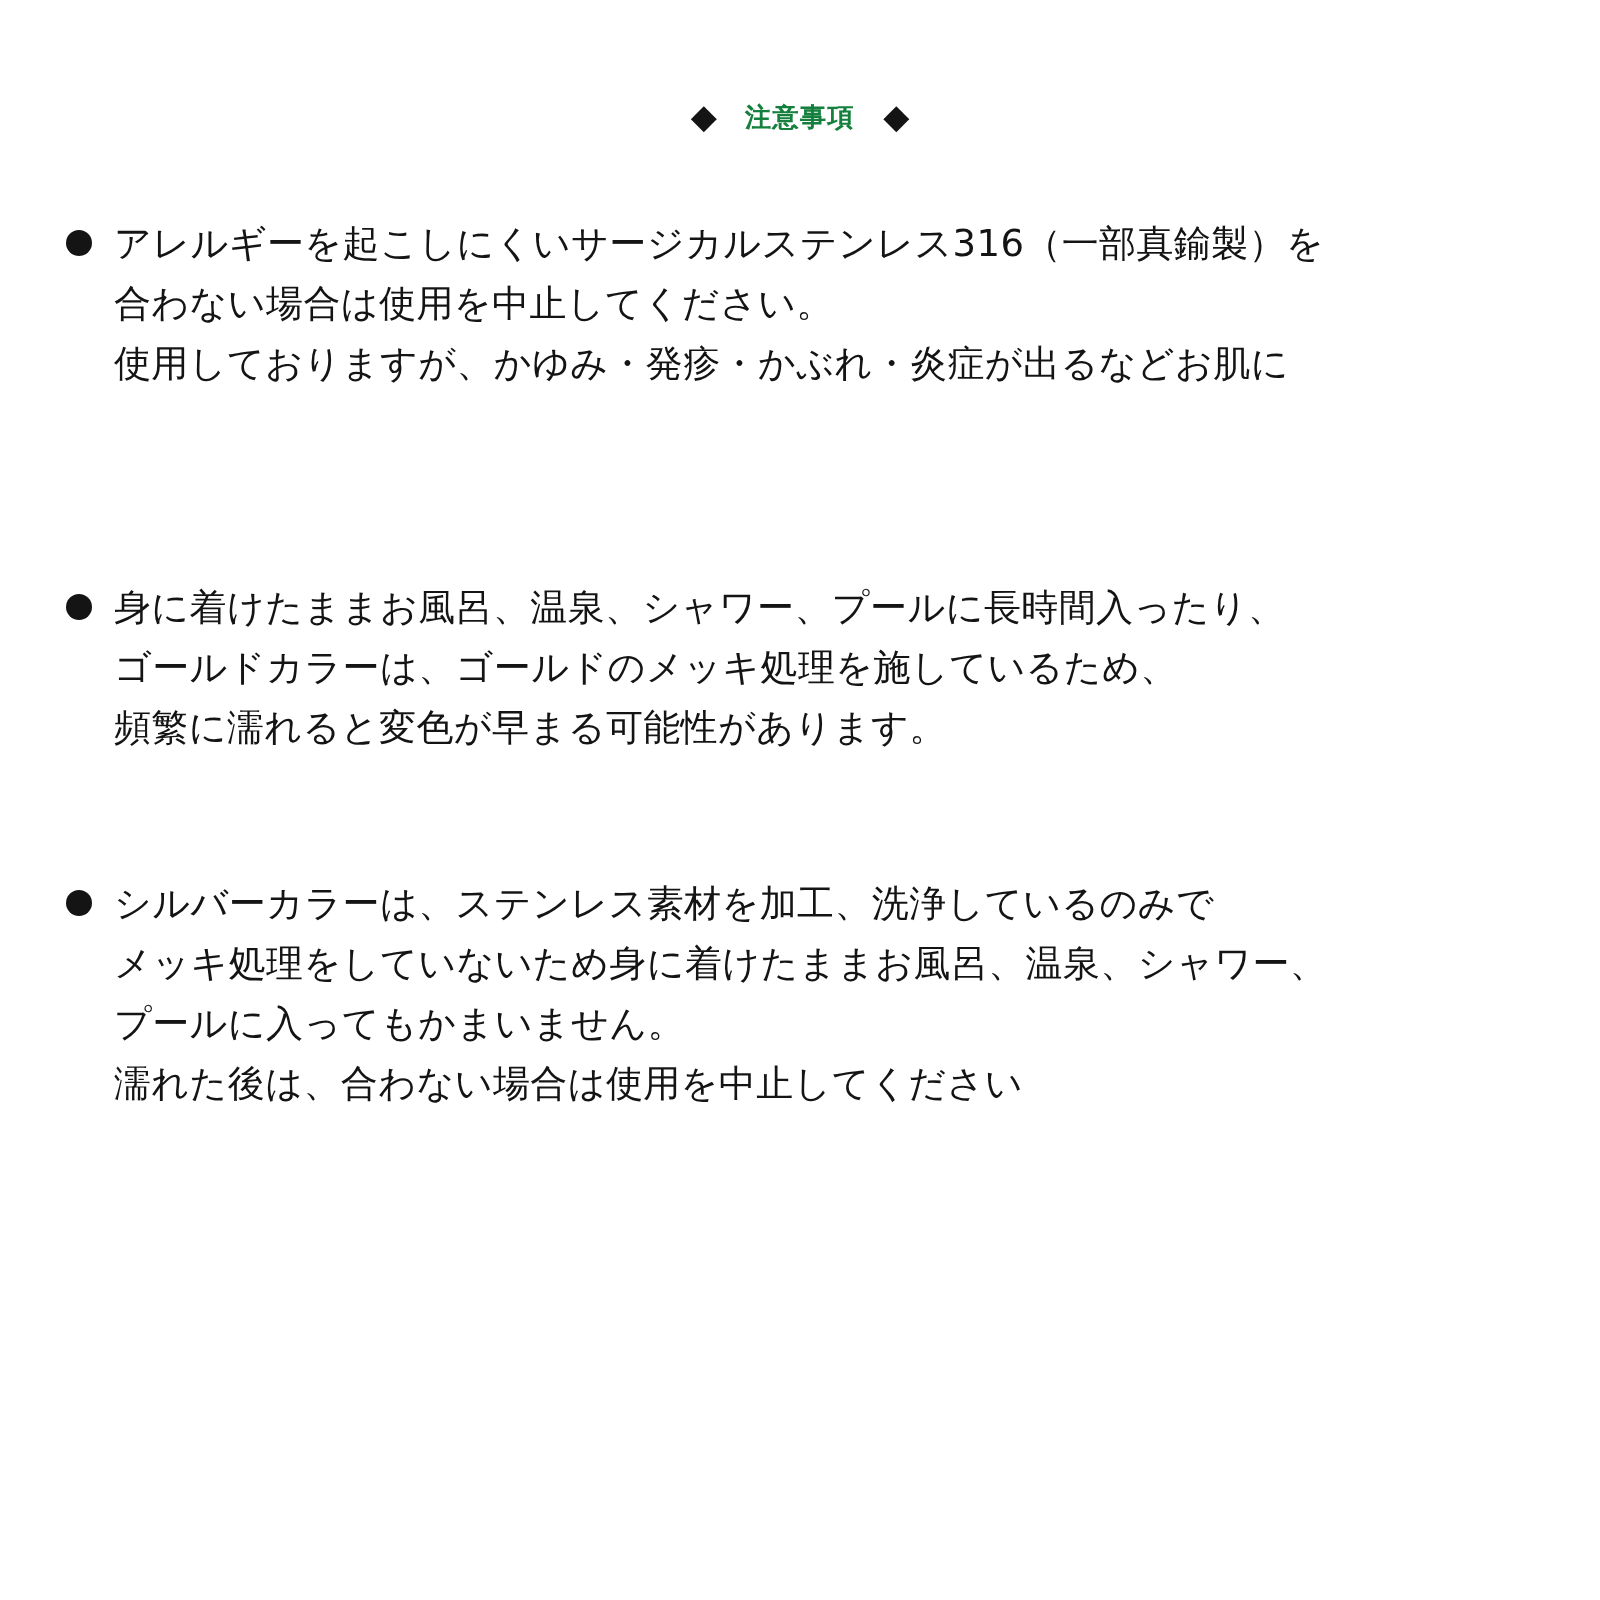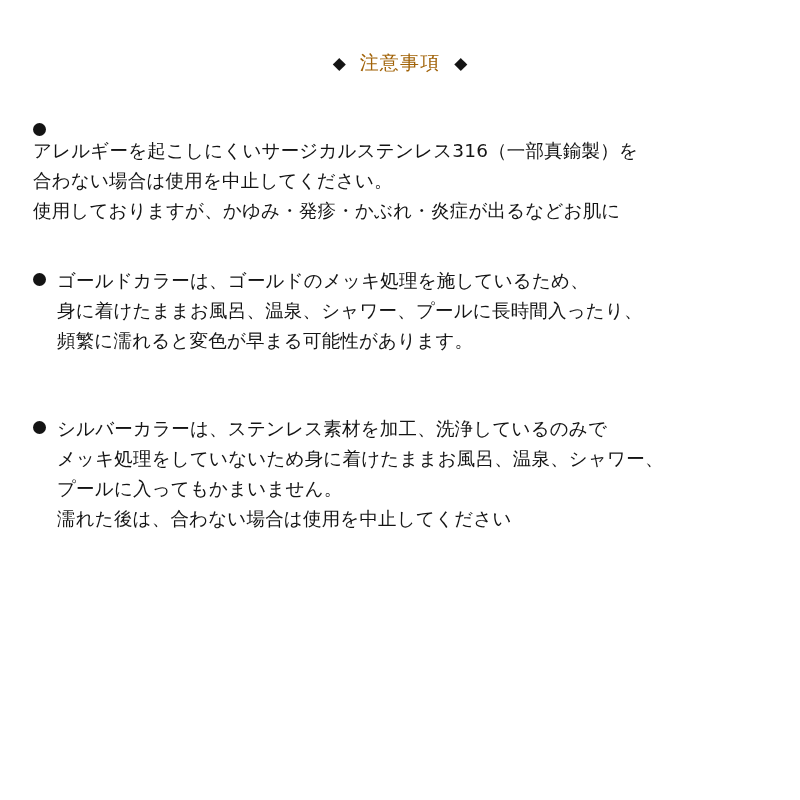--- a/index.html
+++ b/index.html
@@ -30,24 +30,24 @@
     justify-content: center;
     gap: 14px;
     margin-top: 50px;
   }
   .diamond {
     font-size: 17px;
     line-height: 1;
     color: #141414;
   }
   .title-text {
-    font-size: 19px;
-    font-weight: normal;
+    font-size: 13px;
+    font-weight: bold;
     letter-spacing: 0.06em;
-    color: #a16207;
+    color: #15803d;
   }
 
   
   .notes {
     margin-top: 40px;
     padding-left: 33px;
     padding-right: 20px;
   }
 
   .note {
@@ -75,21 +75,21 @@
 
   .line {
     font-size: 18.5px;
     line-height: 1.62;
     letter-spacing: 0.01em;
     color: #141414;
     white-space: pre;
   }
 
   
-  .note--allergy { margin-bottom: 40px; flex-direction: column; }
+  .note--allergy { margin-bottom: 92px; }
   .note--gold    { margin-bottom: 58px; }
 </style>
 </head>
 <body>
 
 <div class="page">
 
   <div class="title-row">
     <span class="diamond">◆</span>
     <span class="title-text">注意事項</span>
@@ -103,22 +103,22 @@
       <div class="note-body">
         <div class="line">アレルギーを起こしにくいサージカルステンレス316（一部真鍮製）を</div>
         <div class="line">合わない場合は使用を中止してください。</div>
         <div class="line">使用しておりますが、かゆみ・発疹・かぶれ・炎症が出るなどお肌に</div>
       </div>
     </div>
 
     <div class="note note--gold">
       <span class="bullet"></span>
       <div class="note-body">
+        <div class="line">身に着けたままお風呂、温泉、シャワー、プールに長時間入ったり、</div>
         <div class="line">ゴールドカラーは、ゴールドのメッキ処理を施しているため、</div>
-        <div class="line">身に着けたままお風呂、温泉、シャワー、プールに長時間入ったり、</div>
         <div class="line">頻繁に濡れると変色が早まる可能性があります。</div>
       </div>
     </div>
 
     <div class="note note--silver">
       <span class="bullet"></span>
       <div class="note-body">
         <div class="line">シルバーカラーは、ステンレス素材を加工、洗浄しているのみで</div>
         <div class="line">メッキ処理をしていないため身に着けたままお風呂、温泉、シャワー、</div>
         <div class="line">プールに入ってもかまいません。</div>

